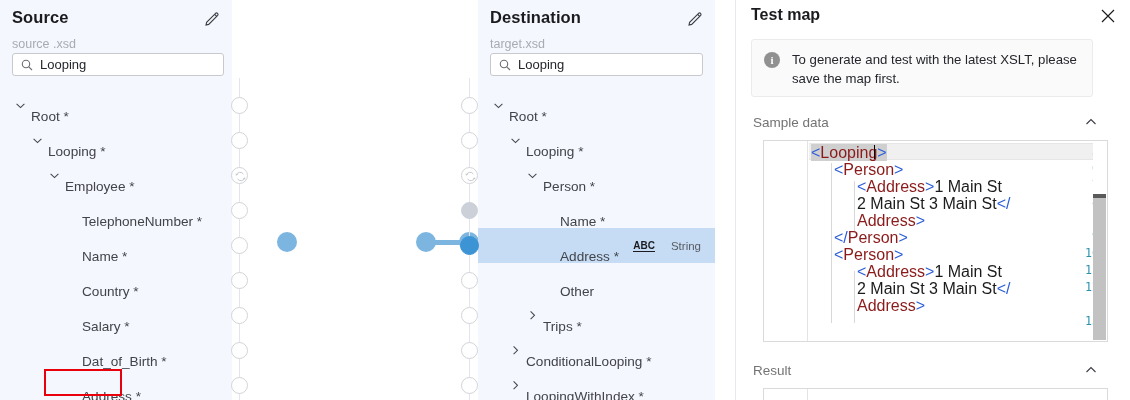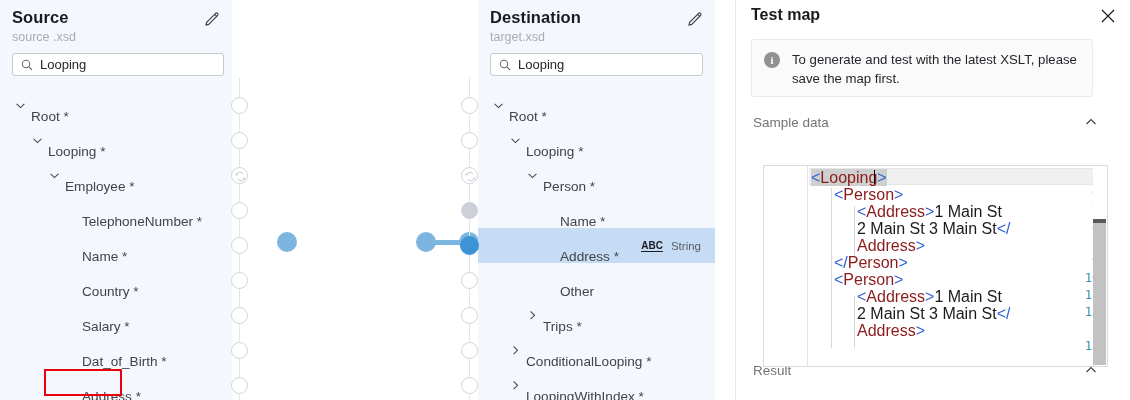--- a/index.html
+++ b/index.html
@@ -18,21 +18,21 @@
   }
   .panel-source { left: 0; width: 232px; }
   .panel-dest   { left: 478px; width: 237px; }
 
   .panel-head { position: relative; padding: 8px 12px 0 12px; }
   .panel-title {
     font-size: 16.5px; font-weight: bold; color: #1b1b1f;
     letter-spacing: .1px;
   }
   .panel-sub {
-    font-size: 12.5px; color: #a9abb2; margin-top: 3px;
+    font-size: 12.5px; color: #a9abb2; margin-top: 10px;
   }
   .pencil-btn {
     position: absolute; top: 8px; right: 9px;
     width: 22px; height: 22px; cursor: pointer;
   }
   .pencil-btn svg { display: block; }
 
   .search-box {
     position: absolute; left: 12px; width: 212px; height: 23px;
     background: #ffffff; border: 1px solid #c8c9cc; border-radius: 3px;
@@ -50,21 +50,21 @@
   }
   .row .chev {
     width: 13px; height: 13px; margin-right: 4px; flex: 0 0 auto;
     display: inline-block; position: relative;
   }
   .row .chev svg { display: block; }
   .row-label { color: #42444a; margin-top: 21px; }
   .row.selected { background: #c6dcf5; }
   .type-badge {
     position: absolute; right: 14px; top: 50%; transform: translateY(-50%);
-    font-size: 11.5px; color: #5a5c63; display: flex; align-items: flex-end; gap: 8px;
+    font-size: 11.5px; color: #5a5c63; display: flex; align-items: flex-end; gap: 16px;
   }
   .type-badge .abc {
     font-weight: bold; font-size: 10px; color: #1b1b1f;
     border-bottom: 1.5px solid #1b1b1f; line-height: 11px;
   }
 
   
   .rail {
     position: absolute; top: 0; width: 1px; background: #e3e5ea;
   }
@@ -137,21 +137,20 @@
     position: absolute; left: 16px; width: 346px; height: 20px;
     display: flex; align-items: center; justify-content: space-between;
   }
   .section-head .lbl { font-size: 13.5px; color: #737373; }
   .chev-btn { width: 16px; height: 16px; cursor: pointer; }
 
   
   .editor {
     position: absolute; background: #ffffff; border: 1px solid #dadada;
     overflow: hidden;
-    margin-top: 25px;
   }
   .ed-sample { left: 763px; top: 140px; width: 345px; height: 202px; }
   .ed-result { left: 763px; top: 388px; width: 345px; height: 40px; }
   .gutter {
     position: absolute; left: 0; top: 0; width: 44px; height: 100%;
     background: #ffffff; border-right: 1px solid #e4e4e4;
   }
   .lineno {
     position: absolute; right: 8px; width: 30px; text-align: right;
     font-family: "DejaVu Sans Mono", monospace; font-size: 11.6px; color: #2b91af;

